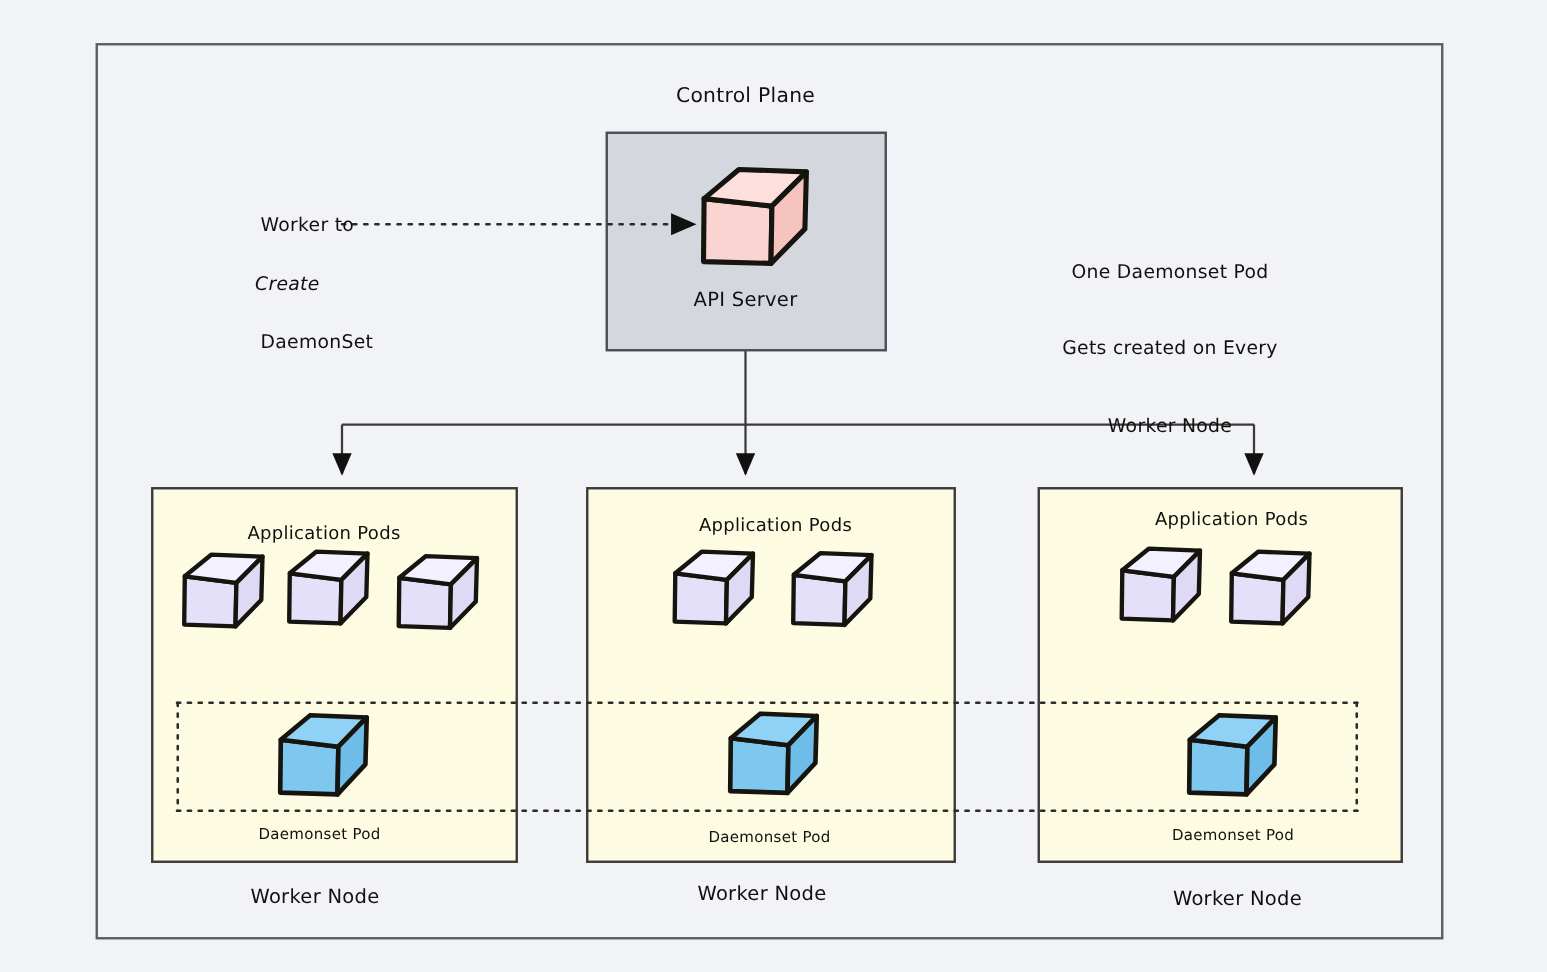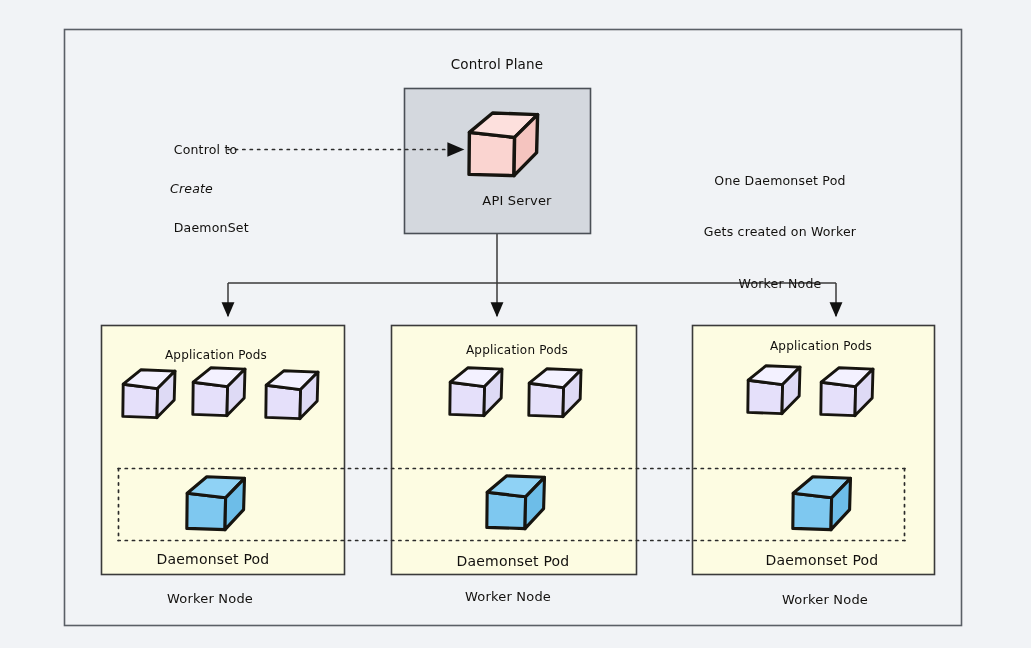--- a/index.html
+++ b/index.html
@@ -34,21 +34,21 @@
     font-family: "DejaVu Sans", sans-serif;
     color: #12100e;
     white-space: pre;
     letter-spacing: .2px;
     line-height: 1.38;
   }
   .lbl.ctr { transform: translateX(-50%); text-align: center; }
   .t-control   { font-size: 13.5px; }
   .t-api       { font-size: 13px; }
   .t-apppods   { font-size: 12px; }
-  .t-dspod     { font-size: 14px; }
+  .t-dspod     { font-size: 10px; }
   .t-worker    { font-size: 13px; }
   .t-note      { font-size: 12.5px; text-align: center; }
   .t-req       { font-size: 12.5px; line-height: 1.55; }
   .t-req .l2 { display:block; padding-left: 13px; font-style: italic; }
 </style>
 </head>
 <body>
 
 <div id="stage">
 
@@ -154,31 +154,31 @@
         <use href="#cubeApp"></use>
       </g>
 
     <g transform="translate(790,474)">
         <use href="#cubeDs"></use>
       </g>
   </svg>
 
   <div class="lbl ctr t-control" style="left:497px; top:55px;">Control Plane</div>
 
-  <div class="lbl ctr t-api" style="left:517px; top:192px;text-align:right;">API Server</div>
+  <div class="lbl ctr t-api" style="left:497px; top:192px;text-align:right;">API Server</div>
 
   <div class="lbl t-req" style="left:157px; top:121px;">
-    <span>Control to</span>
+    <span>Worker to</span>
     <span class="l2">Create</span>
     <span>DaemonSet</span>
   </div>
 
   <div class="lbl ctr t-note" style="left:733px; top:137px;margin-left:47px;">
     <div>One Daemonset Pod</div>
-    <div>Gets created on Worker</div>
+    <div>Gets created on Every</div>
     <div>Worker Node</div>
   </div>
 
   <div class="lbl ctr t-apppods" style="left:216px; top:347px;">Application Pods</div>
   <div class="lbl ctr t-dspod" style="left:213px; top:550px;">Daemonset Pod</div>
   <div class="lbl ctr t-worker" style="left:210px; top:590px;">Worker Node</div>
 
   <div class="lbl ctr t-apppods" style="left:517px; top:342px;">Application Pods</div>
   <div class="lbl ctr t-dspod" style="left:513px; top:552px;">Daemonset Pod</div>
   <div class="lbl ctr t-worker" style="left:508px; top:588px;">Worker Node</div>

